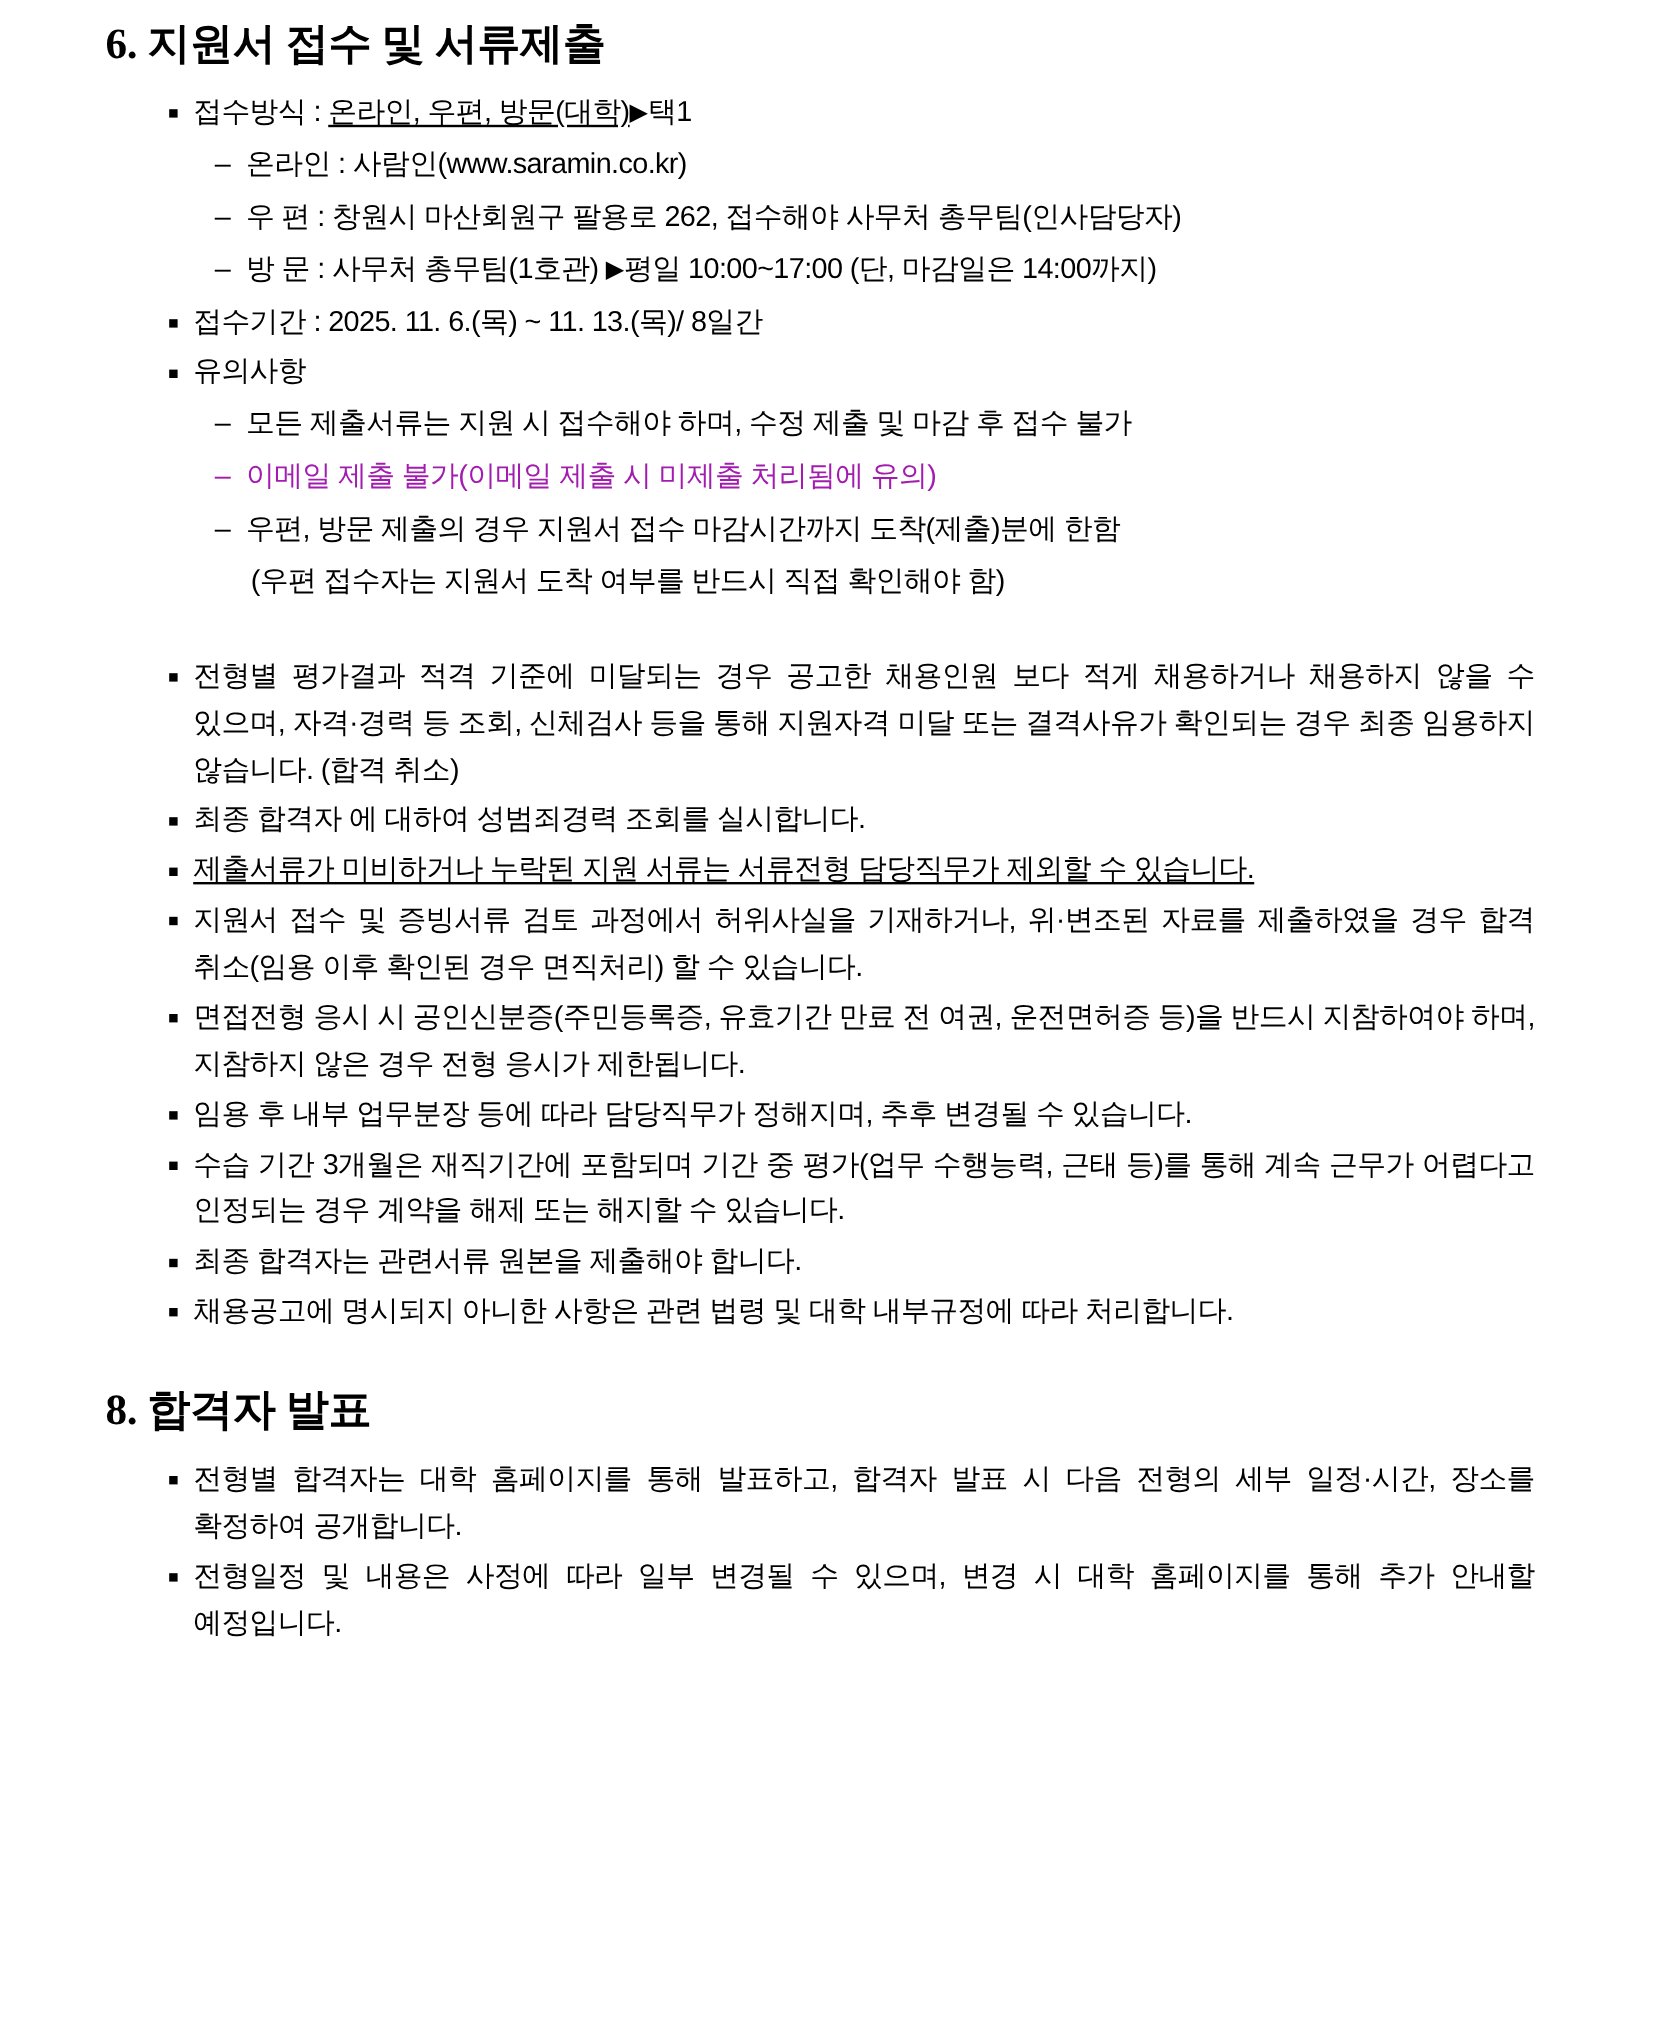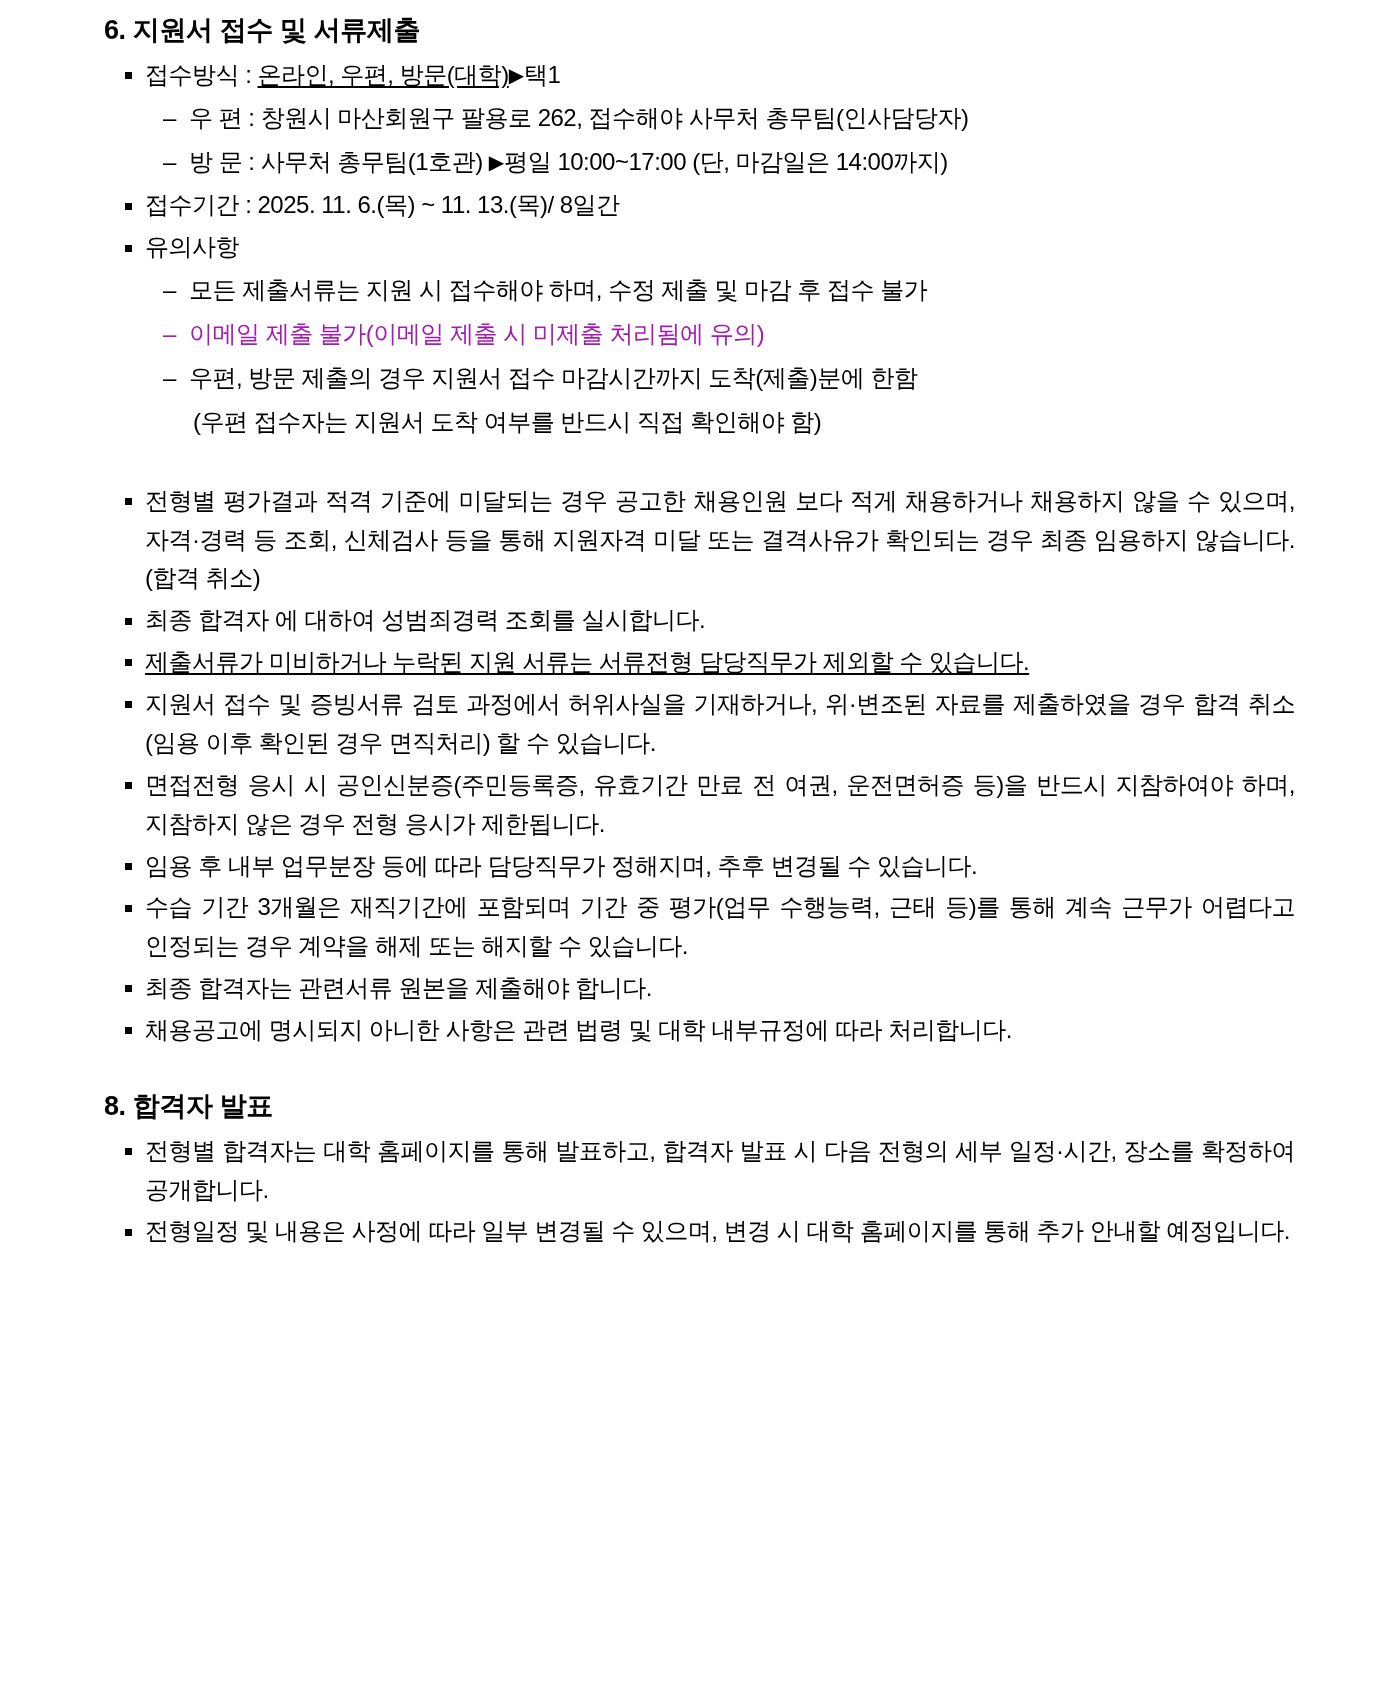--- a/index.html
+++ b/index.html
@@ -20,36 +20,37 @@
     width: 1400px;
     min-height: 1691px;
     padding: 14px 105px 10px 88px;
   }
 
   
   .section {
     margin: 0;
   }
   .section-heading {
-    font-size: 27px;
+    font-size: 36px;
     font-weight: bold;
     letter-spacing: -0.4px;
     line-height: 1.25;
-    margin: 0 0 8px 16px;
+    margin: 0 0 8px 0;
     padding: 0;
     white-space: nowrap;
+    font-family: Liberation Serif, serif;
   }
   .section + .section {
     margin-top: 40px;
   }
 
   
   ul.level1 {
     list-style: none;
-    margin: 0;
+    margin: 16px;
     padding: 0 0 0 35px;
   }
   ul.level1 > li {
     position: relative;
     font-size: 24px;
     line-height: 1.62;
     letter-spacing: -0.5px;
     padding-left: 22px;
     margin: 0 0 3px 0;
     text-align: justify;
@@ -113,20 +114,23 @@
   <div class="section">
     <h2 class="section-heading">6. 지원서 접수 및 서류제출</h2>
 
     <ul class="level1">
 
       <li>
         <span>접수방식 : </span><span class="u">온라인, 우편, 방문(대학)</span><span class="tri">▶</span><span>택1</span>
 
         <ul class="level2">
           <li>
+            <span>온라인 : </span><span>사람인(www.saramin.co.kr)</span>
+          </li>
+          <li>
             <span>우  편 : </span><span>창원시 마산회원구 팔용로 262, 접수해야 사무처 총무팀(인사담당자)</span>
           </li>
           <li>
             <span>방  문 : </span><span>사무처 총무팀(1호관) </span><span class="tri">▶</span><span>평일 10:00~17:00 (단, 마감일은 14:00까지)</span>
           </li>
         </ul>
       </li>
 
       <li>접수기간 : 2025. 11. 6.(목) ~ 11. 13.(목)/ 8일간</li>
 

